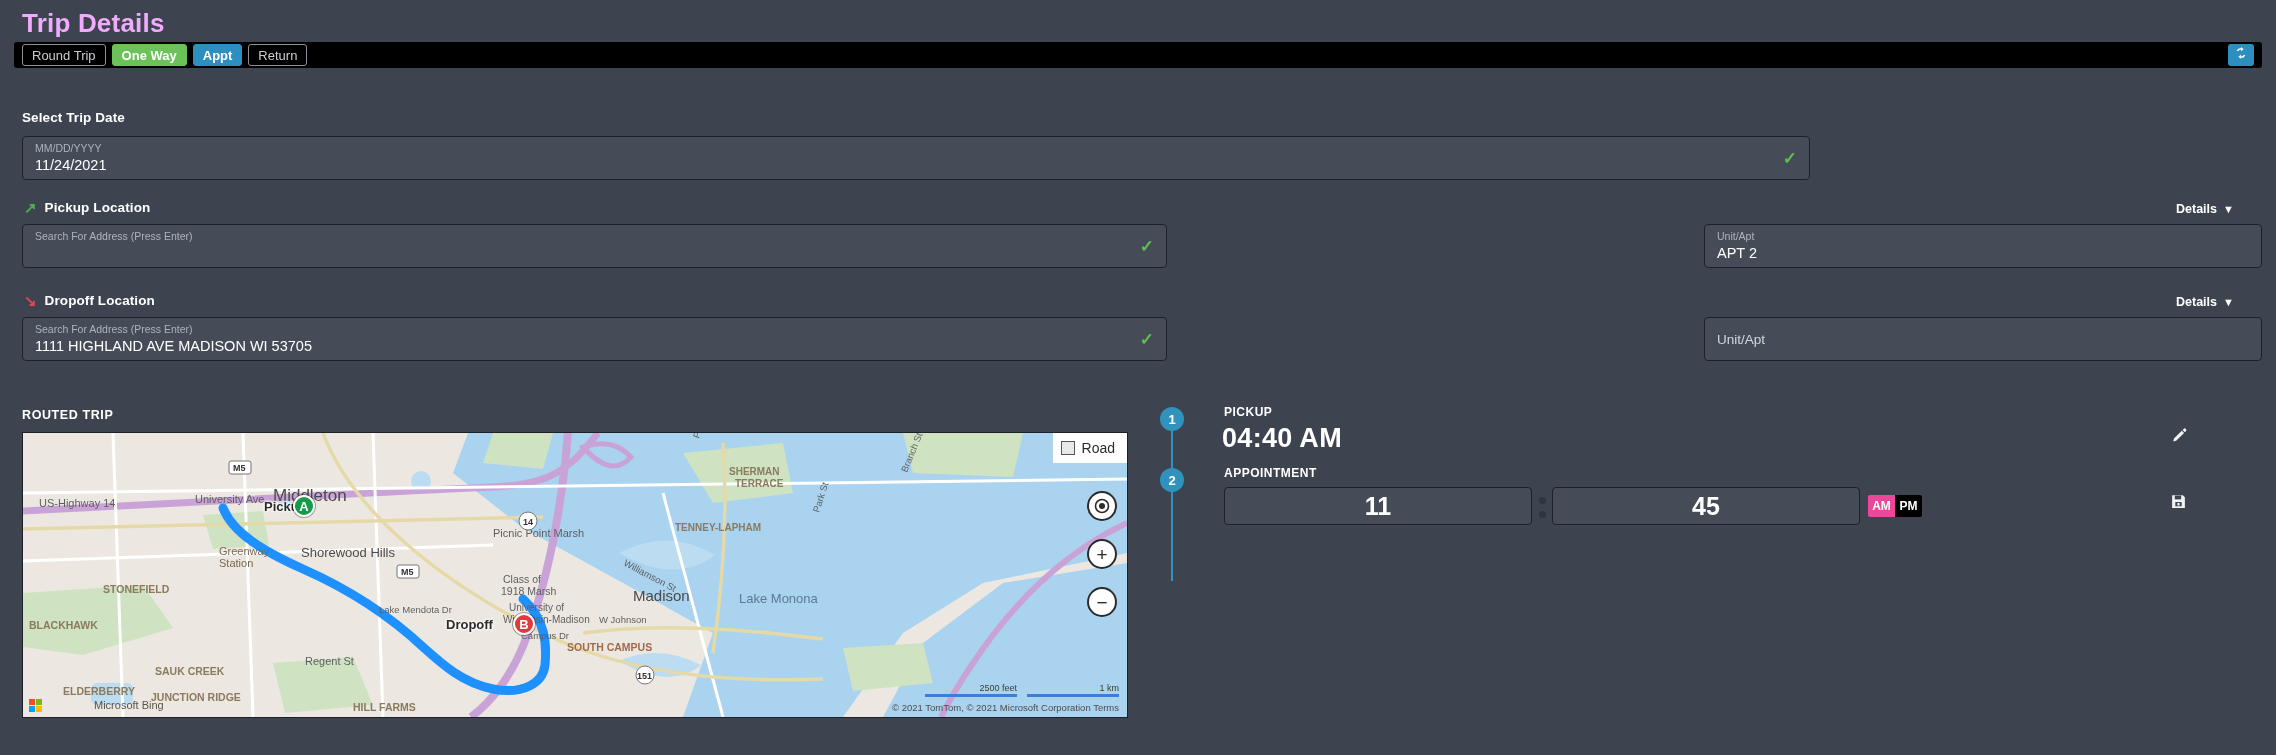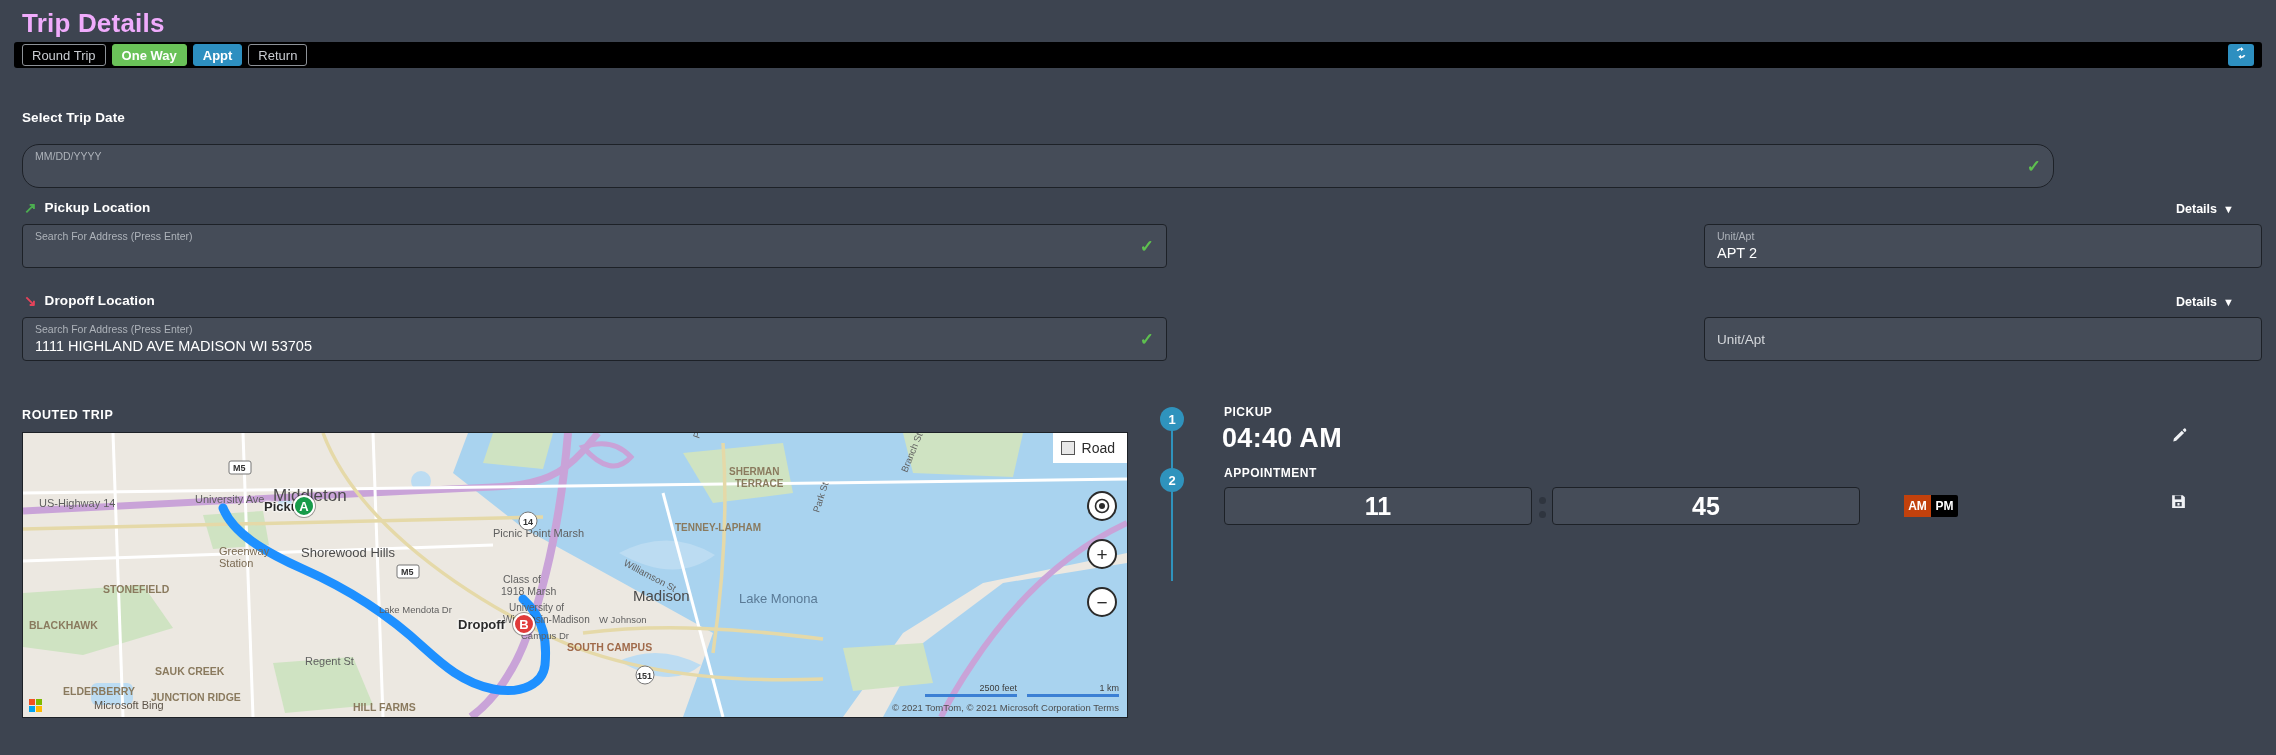--- a/index.html
+++ b/index.html
@@ -204,21 +204,21 @@
     display: flex; align-items: center; justify-content: center;
     color: #ffffff; font-size: 25px; font-weight: bold;
   }
   .colon-dots { display: flex; flex-direction: column; gap: 7px; }
   .colon-dots span { width: 7px; height: 7px; border-radius: 50%; background: #2f353f; display: block; }
   .ampm { display: flex; border-radius: 2px; overflow: hidden; height: 22px; }
   .ampm div {
     width: 27px; display: flex; align-items: center; justify-content: center;
     font-size: 12px; font-weight: bold; color: #ffffff;
   }
-  .ampm .on  { background: #c2410c; margin-left: 36px; }
+  .ampm .on  { background: #ec4899; }
   .ampm .off { background: #000000; }
   .icon-btn { display: flex; align-items: center; justify-content: center; }
 </style>
 </head>
 <body>
 
 <div class="page-title">Trip Details</div>
 
 <div class="typebar">
   <div class="chip ghost">Round Trip</div>
@@ -233,22 +233,23 @@
         <path d="M8 13.8a5.8 5.8 0 0 0 5-2.9l-1.6-.95A4 4 0 0 1 8 12v-2l-3 2.4 3 2.4v-1z"></path>
       </svg>
     </span>
   </div>
 </div>
 
 <div class="block" style="left:22px; top:110px;">
   <div class="section-label">Select Trip Date</div>
 </div>
 
-<div class="block field" style="left:22px; top:144px; width:2032px;border-radius:17px;">
+<div class="block field" style="left:22px; top:136px; width:1788px;">
   <span class="flabel">MM/DD/YYYY</span>
+  <span class="fvalue">11/24/2021</span>
   <span class="tick">✓</span>
 </div>
 
 <div class="block loc-head" style="left:24px; top:200px;">
   <span class="arrow-ico arrow-up">↗</span>
   <span class="section-label">Pickup Location</span>
 </div>
 <div class="block details-link" style="left:2176px; top:202px;">
   <span>Details</span>
   <span class="chev">▼</span>
@@ -370,21 +371,21 @@
       <circle cx="505" cy="88" r="9" fill="#ffffff" stroke="#777"></circle>
       <text x="500" y="92" font-size="9" font-weight="bold" fill="#333" font-family="Liberation Sans, sans-serif">14</text>
       <circle cx="622" cy="242" r="9" fill="#ffffff" stroke="#777"></circle>
       <text x="614" y="246" font-size="9" font-weight="bold" fill="#333" font-family="Liberation Sans, sans-serif">151</text>
     </g>
   </svg>
 
   <div class="marker-txt" style="left:241px; top:66px;">Pickup</div>
   <div class="marker a" style="left:270px; top:62px;">A</div>
 
-  <div class="marker-txt" style="left:435px; top:184px;">Dropoff</div>
+  <div class="marker-txt" style="left:423px; top:184px;">Dropoff</div>
   <div class="marker b" style="left:490px; top:180px;">B</div>
 
   <div class="road-btn">
     <span class="road-sq"></span>
     <span>Road</span>
   </div>
 
   <div class="map-ctrl" style="right:10px; top:58px;">
     <span>
       <svg width="16" height="16" viewBox="0 0 16 16">

